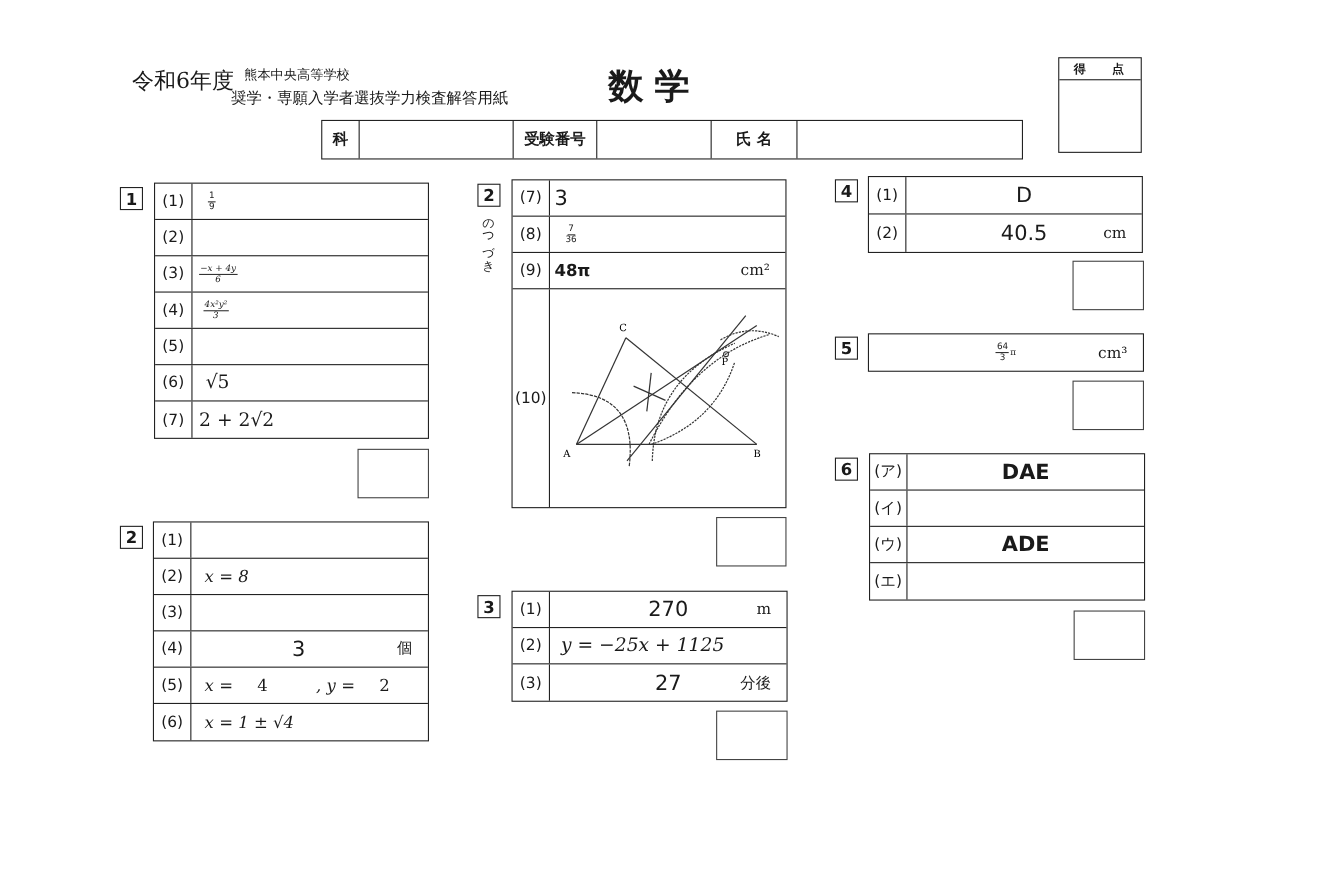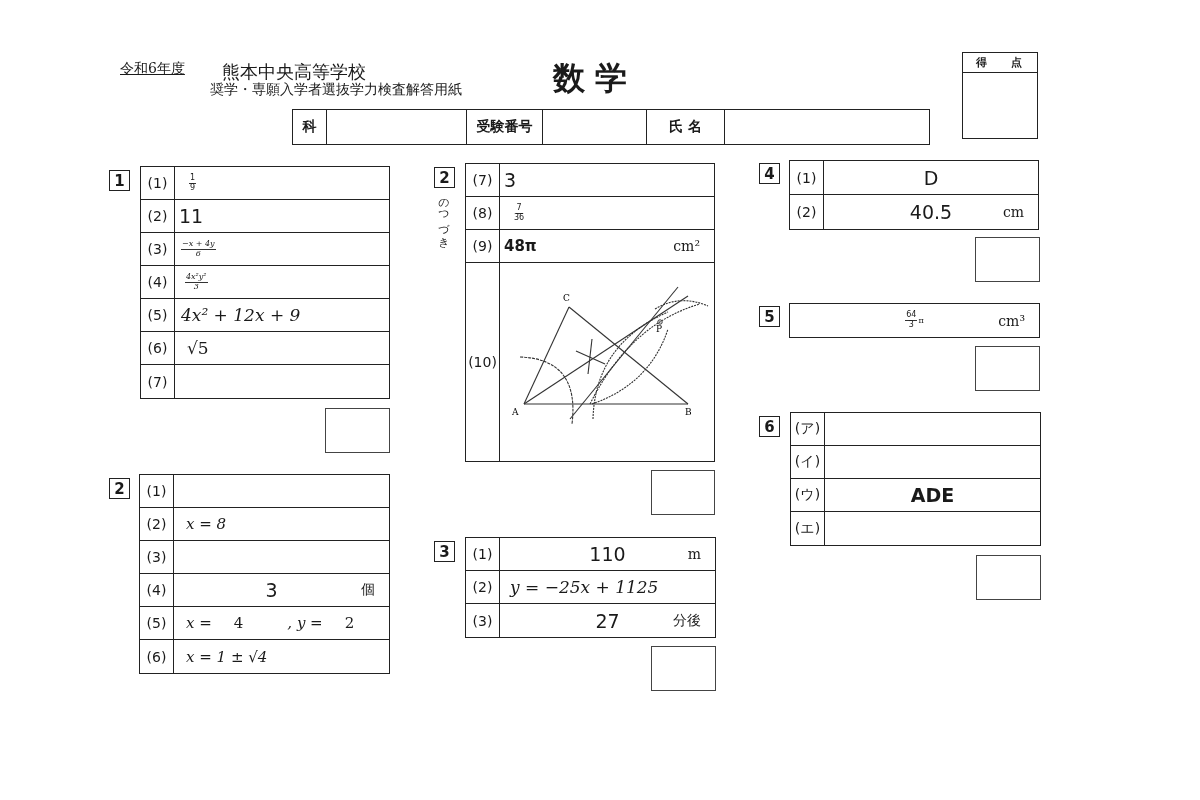--- a/index.html
+++ b/index.html
@@ -1,21 +1,21 @@
 <!DOCTYPE html>
 <html><head>
 <meta charset="utf-8">
 <style>
   * { box-sizing: border-box; margin: 0; padding: 0; }
   html, body { width: 1200px; height: 800px; background: #ffffff; overflow: hidden; }
   body { position: relative; font-family: "DejaVu Serif", "Liberation Serif", serif; color: #1a1a1a; }
   .abs { position: absolute; }
 
-  .hdr-year { left: 120px; top: 60px; font-size: 14px; text-decoration: underline; }
-  .hdr-school { left: 222px; top: 60px; font-size: 18px; }
+  .hdr-year { left: 120px; top: 60px; font-size: 20px; }
+  .hdr-school { left: 222px; top: 60px; font-size: 12px; }
   .hdr-sub { left: 210px; top: 81px; font-size: 14px; }
   .hdr-subject { left: 553px; top: 57px; font-size: 32px; font-weight: bold; letter-spacing: 10px; }
 
   .info-table { left: 292px; top: 109px; width: 638px; height: 36px; border: 1.5px solid #222; display: flex; }
   .info-table .cell { border-right: 1px solid #222; height: 100%; display: flex; align-items: center; justify-content: center; font-family: "DejaVu Sans", sans-serif; font-size: 14px; font-weight: bold; }
   .info-table .cell:last-child { border-right: none; }
 
   .score-box { left: 962px; top: 52px; width: 76px; height: 87px; border: 1.5px solid #222; }
   .score-box .head { height: 20px; border-bottom: 1px solid #222; font-family: "DejaVu Sans", sans-serif; font-size: 11px; font-weight: bold; display: flex; align-items: center; justify-content: center; letter-spacing: 10px; padding-left: 8px; }
 
@@ -70,23 +70,20 @@
     <div class="ans-num">(1)</div>
     <div class="ans-val" style="padding-left:14px">
       <span class="frac">
           <span class="num">1</span>
           <span>9</span>
         </span>
     </div>
   </div>
   <div class="ans-row" style="height:33px">
     <div class="ans-num">(2)</div>
-    <div class="ans-val" style="padding-left:4px">
-        <span class="sans-big">11</span>
-      </div>
   </div>
   <div class="ans-row" style="height:33px">
     <div class="ans-num">(3)</div>
     <div class="ans-val" style="padding-left:6px">
       <span class="frac it">
           <span class="num">−x + 4y</span>
           <span>6</span>
         </span>
     </div>
   </div>
@@ -94,32 +91,32 @@
     <div class="ans-num">(4)</div>
     <div class="ans-val" style="padding-left:10px">
       <span class="frac it">
           <span class="num">4x²y²</span>
           <span>3</span>
         </span>
     </div>
   </div>
   <div class="ans-row" style="height:33px">
     <div class="ans-num">(5)</div>
+  </div>
+  <div class="ans-row" style="height:33px">
+    <div class="ans-num">(6)</div>
+    <div class="ans-val" style="padding-left:12px">
+        <span class="math up" style="font-style:normal">√5</span>
+      </div>
+  </div>
+  <div class="ans-row" style="height:33px">
+    <div class="ans-num">(7)</div>
     <div class="ans-val" style="padding-left:6px">
-        <span class="math">4x² + 12x + 9</span>
-      </div>
-  </div>
-  <div class="ans-row" style="height:33px">
-    <div class="ans-num">(6)</div>
-    <div class="ans-val" style="padding-left:12px">
-        <span class="math up" style="font-style:normal">√5</span>
-      </div>
-  </div>
-  <div class="ans-row" style="height:33px">
-    <div class="ans-num">(7)</div>
+        <span class="math" style="font-style:normal">2 + 2√2</span>
+      </div>
   </div>
 </div>
 <div class="abs mark-box" style="left:325px;top:408px;width:65px;height:45px"></div>
 
 <div class="abs secno" style="left:109px;top:478px">2</div>
 <div class="abs ans-table" style="left:139px;top:474px;width:251px">
   <div class="ans-row" style="height:33px">
     <div class="ans-num">(1)</div>
   </div>
   <div class="ans-row" style="height:33px">
@@ -210,21 +207,21 @@
     </div>
   </div>
 </div>
 <div class="abs mark-box" style="left:651px;top:470px;width:64px;height:45px"></div>
 
 <div class="abs secno" style="left:434px;top:541px">3</div>
 <div class="abs ans-table" style="left:465px;top:537px;width:251px">
   <div class="ans-row" style="height:33px">
     <div class="ans-num">(1)</div>
     <div class="ans-val center">
-      <span class="sans-big">110</span>
+      <span class="sans-big">270</span>
       <span class="unit">m</span>
     </div>
   </div>
   <div class="ans-row" style="height:33px">
     <div class="ans-num">(2)</div>
     <div class="ans-val" style="padding-left:10px">
         <span class="math">y = −25x + 1125</span>
       </div>
   </div>
   <div class="ans-row" style="height:33px">
@@ -263,20 +260,23 @@
     </span>
   <span style="font-size:8px;margin-left:1px">π</span>
   <span class="unit">cm³</span>
 </div>
 <div class="abs mark-box" style="left:975px;top:346px;width:65px;height:45px"></div>
 
 <div class="abs secno" style="left:759px;top:416px">6</div>
 <div class="abs ans-table" style="left:790px;top:412px;width:251px">
   <div class="ans-row" style="height:33px">
     <div class="ans-num">(ア)</div>
+    <div class="ans-val center">
+        <span class="sans-bold">DAE</span>
+      </div>
   </div>
   <div class="ans-row" style="height:33px">
     <div class="ans-num">(イ)</div>
   </div>
   <div class="ans-row" style="height:33px">
     <div class="ans-num">(ウ)</div>
     <div class="ans-val center">
         <span class="sans-bold">ADE</span>
       </div>
   </div>

